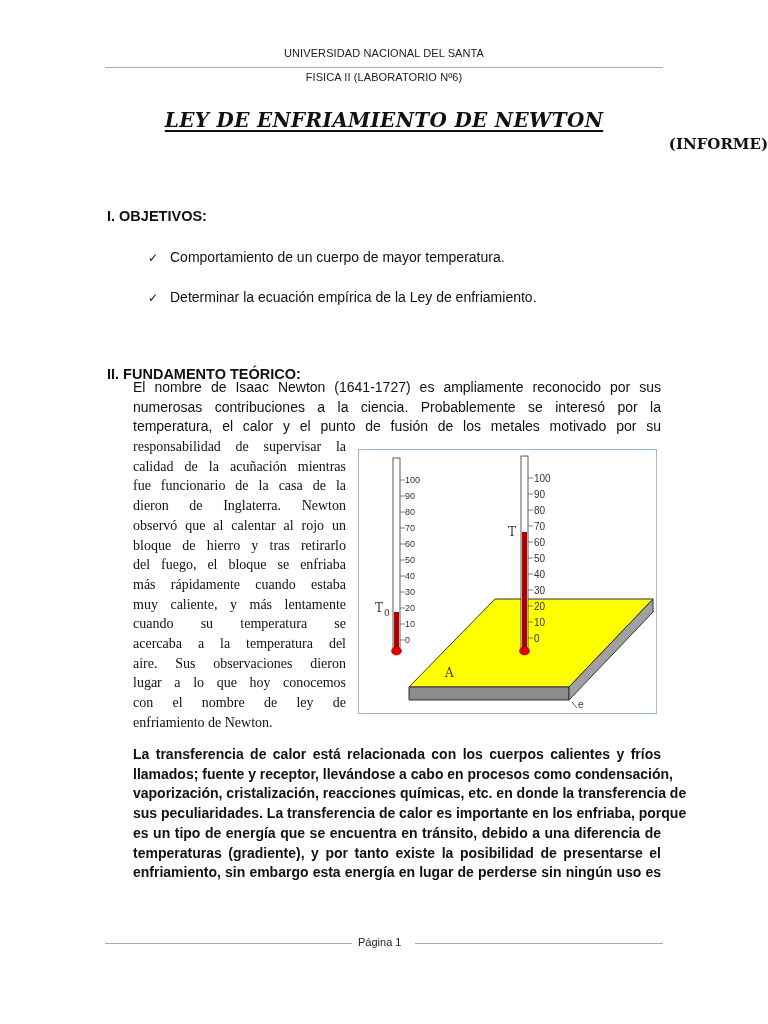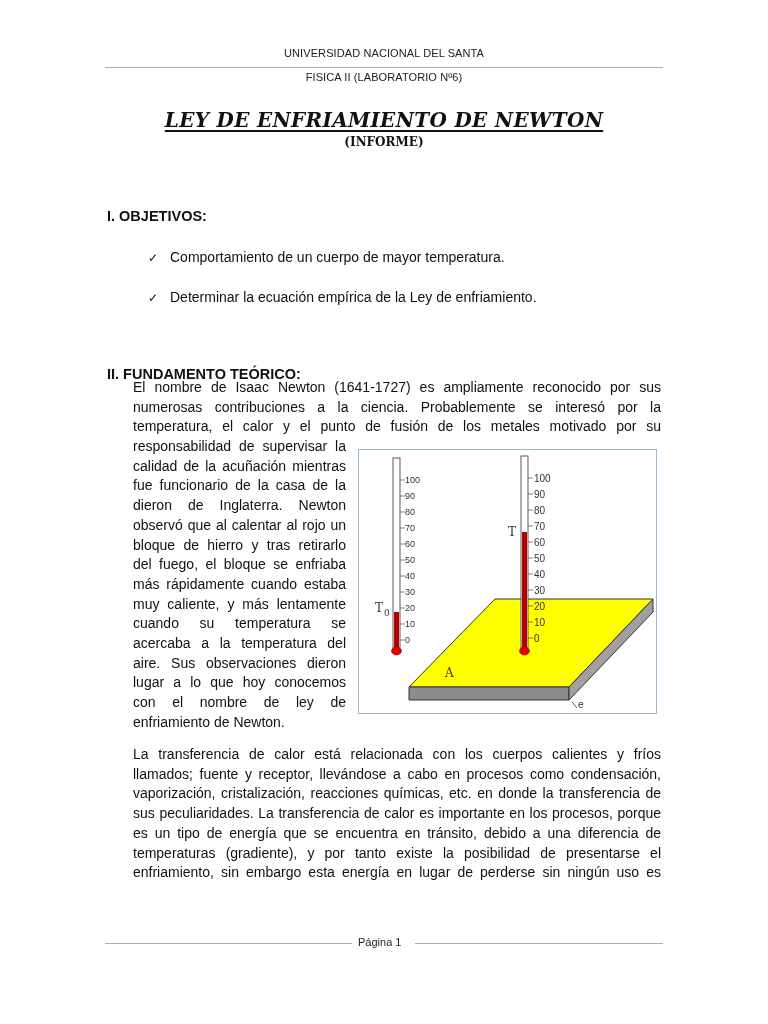--- a/index.html
+++ b/index.html
@@ -2,21 +2,21 @@
 <html><head>
 <meta charset="utf-8">
 <style>
   html, body { margin: 0; padding: 0; background: #ffffff; }
   body { width: 768px; height: 1024px; position: relative; overflow: hidden; color: #111; }
   .abs { position: absolute; }
   .hdr-text { font-family: "Liberation Sans", sans-serif; font-size: 11px; color: #222; text-align: center; width: 768px; left: 0; letter-spacing: 0.1px; }
   .rule { background: #9bb0c4; height: 1px; }
   .title { font-family: "DejaVu Serif", serif; font-weight: bold; font-size: 20px; text-align: center; width: 768px; left: 0; letter-spacing: 0.3px; font-style: italic; }
   .title span { text-decoration: underline; text-underline-offset: 3px; text-decoration-thickness: 1.5px; }
-  .subtitle { font-family: "DejaVu Serif", serif; font-weight: bold; font-size: 12px; text-align: center; width: 768px; left: 0; }
+  .subtitle { font-family: "DejaVu Serif", serif; font-weight: bold; font-size: 15px; text-align: right; width: 768px; left: 0; }
   .section { font-family: "Liberation Sans", sans-serif; font-weight: bold; font-size: 14.5px; }
   .bullet { font-family: "Liberation Sans", sans-serif; font-size: 14px; display: flex; align-items: baseline; }
   .bullet .chk { width: 22px; font-size: 12px; }
   .para { font-family: "Liberation Sans", sans-serif; font-size: 14px; line-height: 19.7px; text-align: justify; text-align-last: left; }
   .para .line { display: block; text-align: justify; text-align-last: justify; white-space: nowrap; }
   .para .line.last { text-align-last: left; }
   .figure { border: 1px solid #9fb7d6; background: #fff; }
   .footer-text { font-family: "Liberation Sans", sans-serif; font-size: 11px; color: #222; }
 </style>
 </head>
@@ -40,21 +40,21 @@
 </div>
 
 <div class="abs section" style="top:349px; left:107px;margin-top:17px;">II. FUNDAMENTO TEÓRICO:</div>
 
 <div class="abs para" style="top:378px; left:133px; width:528px;">
   <span class="line">El nombre de Isaac Newton (1641-1727) es ampliamente reconocido por sus</span>
   <span class="line">numerosas contribuciones a la ciencia. Probablemente se interesó por la</span>
   <span class="line">temperatura, el calor y el punto de fusión de los metales motivado por su</span>
 </div>
 
-<div class="abs para" style="top:437px; left:133px; width:213px;">
+<div class="abs para" style="top:437px; left:133px; width:213px;font-family:Liberation Serif, serif;">
   <span class="line">responsabilidad de supervisar la</span>
   <span class="line">calidad de la acuñación mientras</span>
   <span class="line">fue funcionario de la casa de la</span>
   <span class="line">dieron de Inglaterra. Newton</span>
   <span class="line">observó que al calentar al rojo un</span>
   <span class="line">bloque de hierro y tras retirarlo</span>
   <span class="line">del fuego, el bloque se enfriaba</span>
   <span class="line">más rápidamente cuando estaba</span>
   <span class="line">muy caliente, y más lentamente</span>
   <span class="line">cuando su temperatura se</span>
@@ -139,25 +139,25 @@
           <text x="175" y="144">30</text>
           <text x="175" y="160">20</text>
         <text x="175" y="176">10</text>
           <text x="175" y="192">0</text>
       </g>
       <text x="149" y="86" font-family="DejaVu Serif, serif" font-size="12" fill="#333">T</text>
     </g>
   </svg>
 </div>
 
-<div class="abs para" style="top:745px; left:133px; width:528px;">
+<div class="abs para" style="top:745px; left:133px; width:528px;font-weight:bold;">
   <span class="line">La transferencia de calor está relacionada con los cuerpos calientes y fríos</span>
   <span class="line">llamados; fuente y receptor, llevándose a cabo en procesos como condensación,</span>
   <span class="line">vaporización, cristalización, reacciones químicas, etc. en donde la transferencia de</span>
-  <span class="line">sus peculiaridades. La transferencia de calor es importante en los procesos, porque</span>
+  <span class="line">sus peculiaridades. La transferencia de calor es importante en los enfriaba, porque</span>
   <span class="line">es un tipo de energía que se encuentra en tránsito, debido a una diferencia de</span>
   <span class="line">temperaturas (gradiente), y por tanto existe la posibilidad de presentarse el</span>
   <span class="line">enfriamiento, sin embargo esta energía en lugar de perderse sin ningún uso es</span>
 </div>
 
 <div class="abs rule" style="top:943px; left:105px; width:247px;"></div>
 <div class="abs footer-text" style="top:936px; left:358px;">Página 1</div>
 <div class="abs rule" style="top:943px; left:415px; width:248px;"></div>
 
 </body></html>

